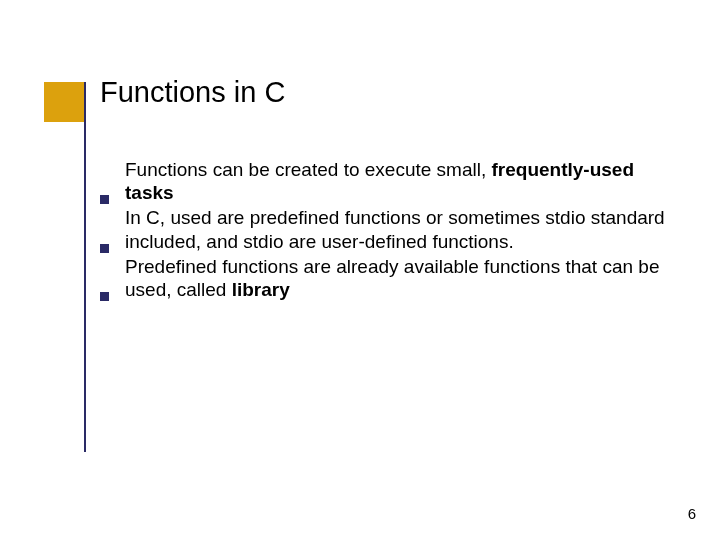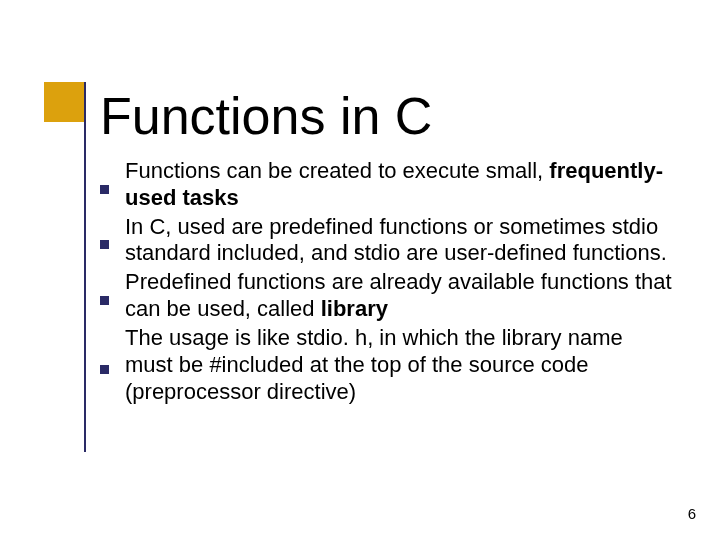--- a/index.html
+++ b/index.html
@@ -1,21 +1,21 @@
 <!DOCTYPE html>
 <html><head>
 <meta charset="utf-8">
 <style>
   html,body{margin:0;padding:0}
   body{width:720px;height:540px;background:#fff;font-family:Verdana,Geneva,sans-serif;color:#000;position:relative;overflow:hidden}
   .accent-block{position:absolute;left:44px;top:82px;width:40px;height:40px;background:#dca10d}
   .accent-line{position:absolute;left:84px;top:82px;width:2px;height:370px;background:#2a2a66}
-  .title{position:absolute;left:100px;top:86px;font-size:52px;letter-spacing:0}
+  .title{position:absolute;left:100px;top:76px;font-size:29px;letter-spacing:0}
   .content{position:absolute;left:100px;top:158px;right:46px}
-  .bul{display:flex;align-items:center;font-size:22px;line-height:1.22;margin-bottom:2px}
+  .bul{display:flex;align-items:flex-end;font-size:19px;line-height:1.22;margin-bottom:2px}
   .sq{width:9px;height:9px;background:#2a2a66;flex:0 0 auto;margin:9px 16px 0 0}
   .txt{flex:1}
   .b{font-weight:bold}
   .u{}
   .pageno{position:absolute;right:24px;bottom:18px;font-size:15px}
 </style>
 </head>
 <body>
 
 <div class="accent-block"></div>
@@ -39,22 +39,16 @@
     </div>
   </div>
 
   <div class="bul">
     <div class="sq"></div>
     <div class="txt">
       <span class="u">Predefined functions</span><span> are already available functions that can be used, called </span><span class="b">library</span>
     </div>
   </div>
 
-  <div class="bul">
-    <div class="sq"></div>
-    <div class="txt">
-      <span>The usage is like </span><span class="u">stdio. h</span><span>, in which the library name must be </span><span class="u">#included</span><span> at the top of the source code (preprocessor directive)</span>
-    </div>
-  </div>
 
 </div>
 
 <div class="pageno">6</div>
 
 </body></html>

